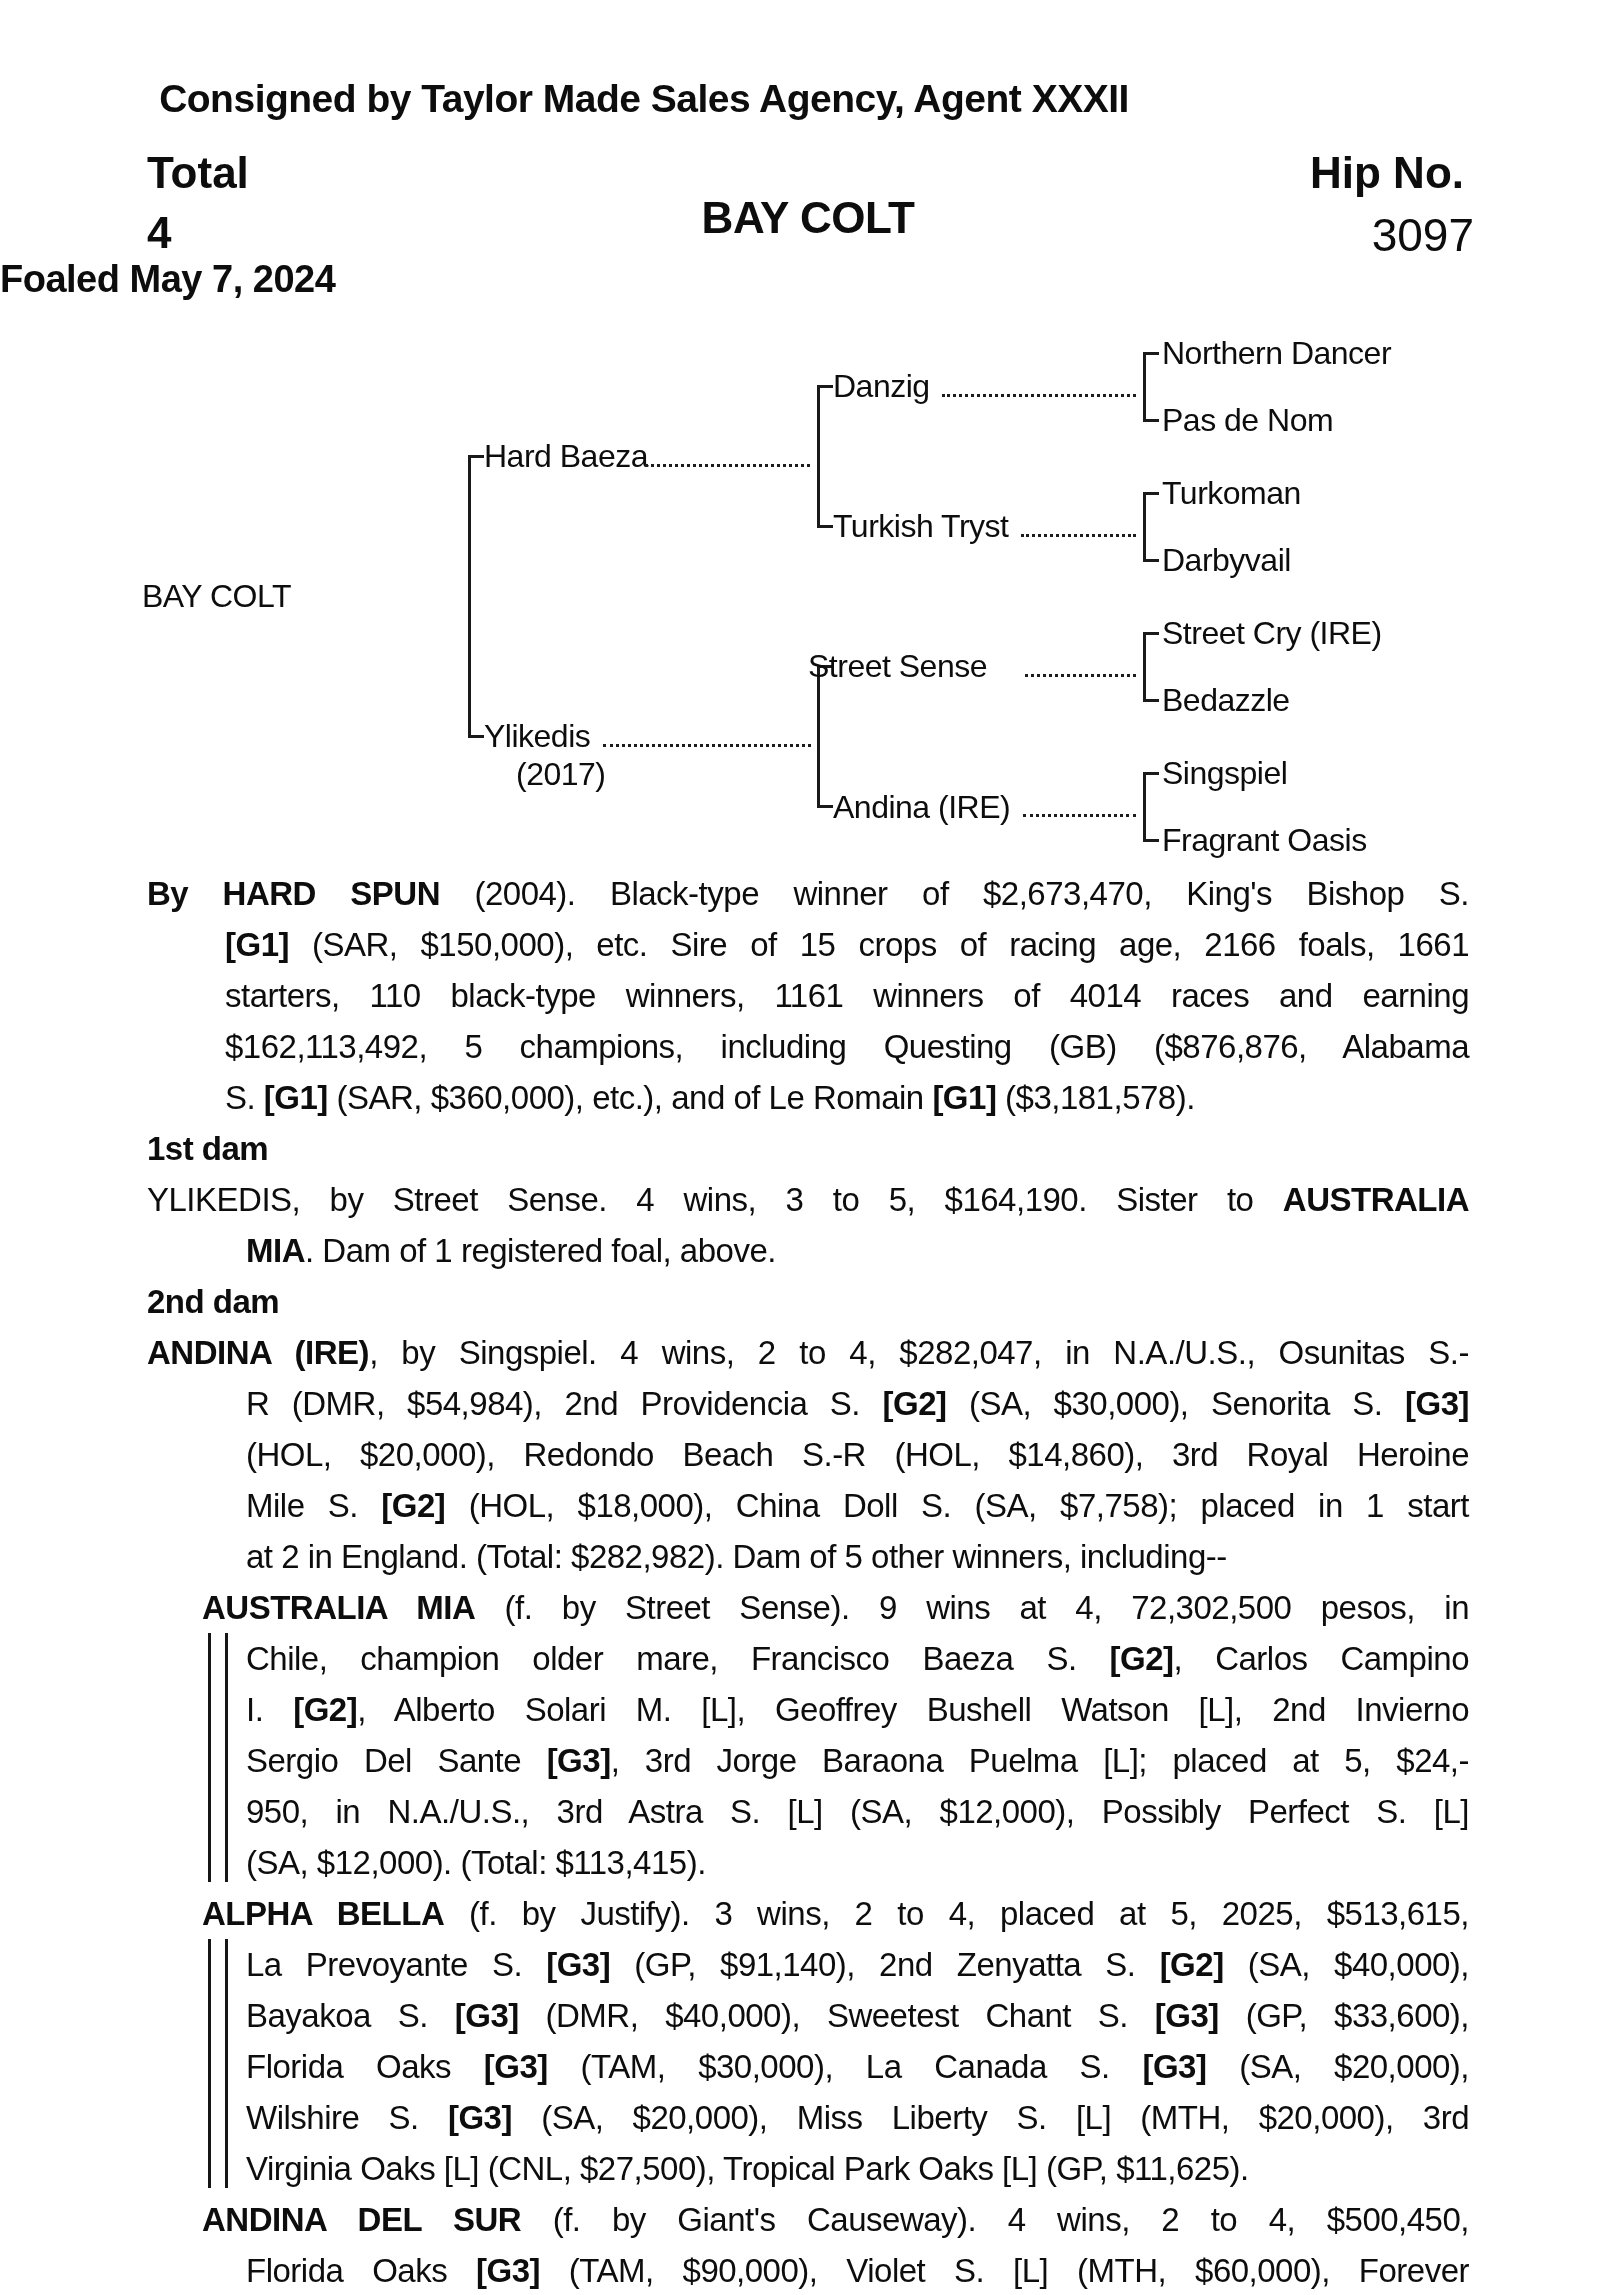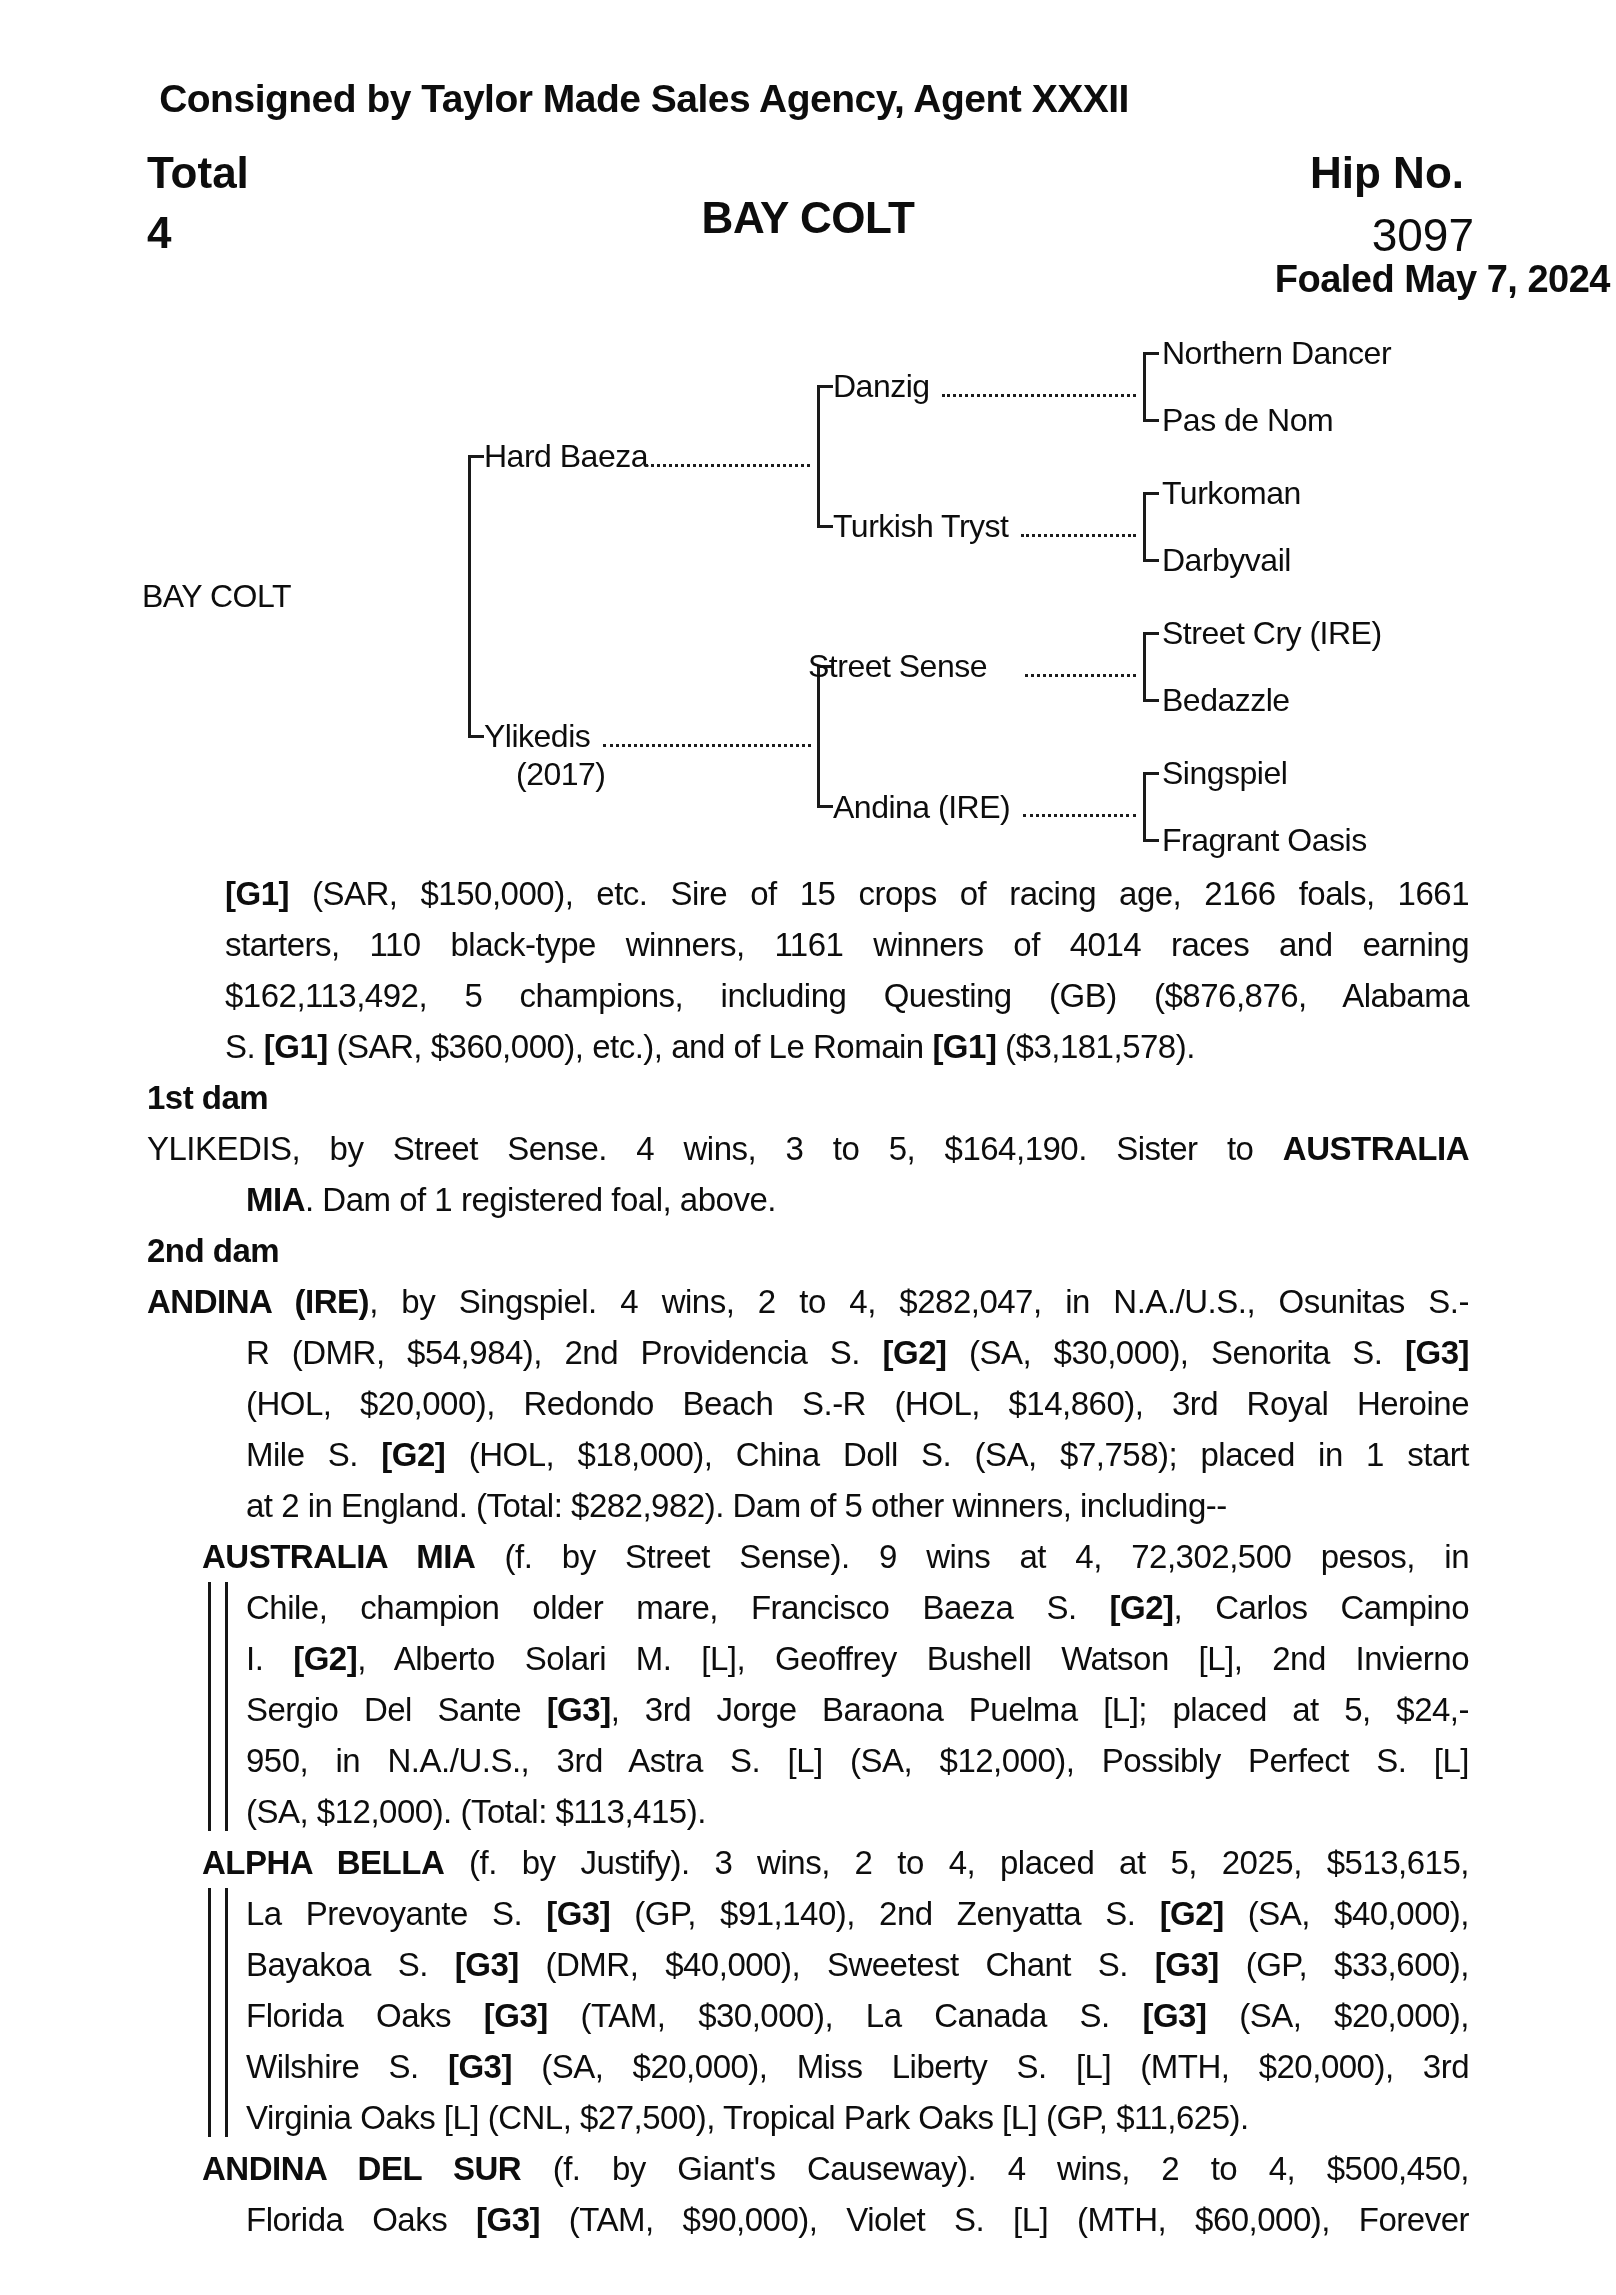--- a/index.html
+++ b/index.html
@@ -9,21 +9,21 @@
 
   
   .consigned{position:absolute;top:77px;left:0;width:1288px;text-align:center;
              font-size:39px;font-weight:bold;letter-spacing:-0.5px;}
   .barn-label{position:absolute;top:148px;left:147px;font-size:44px;font-weight:bold;}
   .barn-number{position:absolute;top:208px;left:147px;font-size:44px;font-weight:bold;}
   .hip-label{position:absolute;top:148px;right:152px;font-size:44px;font-weight:bold;text-align:right;}
   .hip-number{position:absolute;top:208px;right:142px;font-size:46px;font-weight:normal;text-align:right;}
   .horse-title{position:absolute;top:193px;left:0;width:1616px;text-align:center;
                font-size:44px;font-weight:bold;letter-spacing:-0.5px;}
-  .foaled{position:absolute;top:258px;left:0;width:1610px;text-align:right;
+  .foaled{position:absolute;top:258px;left:0;width:1610px;text-align:left;
           font-size:38px;font-weight:bold;letter-spacing:-0.5px;}
 
   
   .tree{position:absolute;top:0;left:0;width:1616px;height:872px;}
   .tname{position:absolute;font-size:32px;line-height:37px;letter-spacing:-0.5px;white-space:nowrap;}
   .tsub{position:absolute;font-size:32px;line-height:37px;letter-spacing:-0.5px;white-space:nowrap;}
   .vline{position:absolute;width:3.2px;background:#1a1a1a;}
   .tick{position:absolute;height:3.2px;background:#1a1a1a;}
   .leader{position:absolute;height:0;border-bottom:3.7px dotted #1c1c1c;}
 
@@ -94,20 +94,21 @@
       <div class="tname" style="left: 1162px; top: 475px;">Turkoman</div>
       <div class="tname" style="left: 1162px; top: 542px;">Darbyvail</div>
       <div class="tname" style="left: 1162px; top: 615px;">Street Cry (IRE)</div>
       <div class="tname" style="left: 1162px; top: 682px;">Bedazzle</div>
       <div class="tname" style="left: 1162px; top: 755px;">Singspiel</div>
       <div class="tname" style="left: 1162px; top: 822px;">Fragrant Oasis</div>
     </div>
 
   <div class="bodytext" id="bodytext">
       <div class="para">
+        <div class="line" style="padding-left: 0px;"><span class="b">By HARD SPUN</span><span> (2004). Black-type winner of $2,673,470, King's Bishop S.</span></div>
         <div class="line" style="padding-left: 78px;"><span class="b">[G1]</span><span> (SAR, $150,000), etc. Sire of 15 crops of racing age, 2166 foals, 1661</span></div>
         <div class="line" style="padding-left: 78px;"><span>starters, 110 black-type winners, 1161 winners of 4014 races and earning</span></div>
         <div class="line" style="padding-left: 78px;"><span>$162,113,492, 5 champions, including Questing (GB) ($876,876, Alabama</span></div>
         <div class="line last" style="padding-left: 78px;"><span>S. </span><span class="b">[G1]</span><span> (SAR, $360,000), etc.), and of Le Romain </span><span class="b">[G1]</span><span> ($3,181,578).</span></div>
       </div>
       <div class="para">
         <div class="line last" style="padding-left: 0px;"><span class="b">1st dam</span></div>
       </div>
       <div class="para">
         <div class="line" style="padding-left: 0px;"><span>YLIKEDIS, by Street Sense. 4 wins, 3 to 5, $164,190. Sister to </span><span class="b">AUSTRALIA</span></div>

